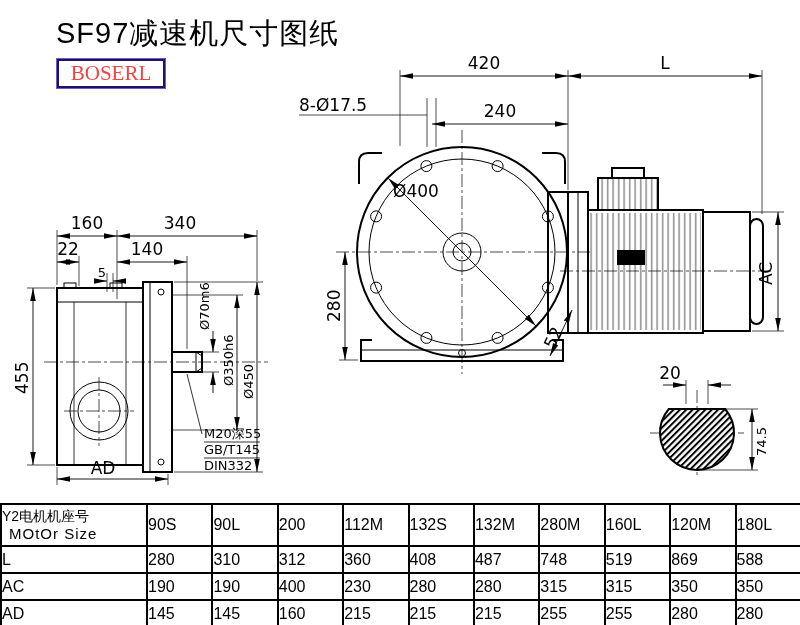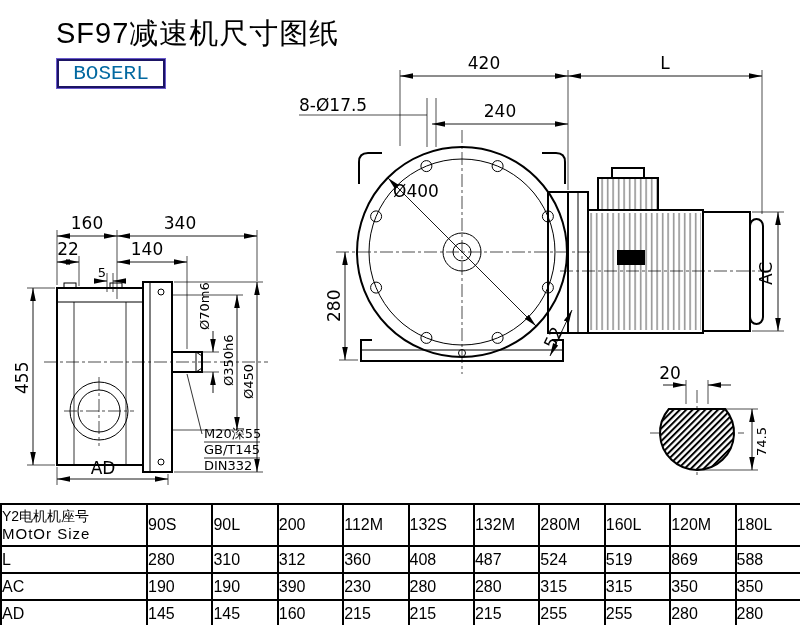--- a/index.html
+++ b/index.html
@@ -1,33 +1,33 @@
 <!DOCTYPE html>
 <html><head>
 <meta charset="utf-8">
 <style>
   html,body{margin:0;padding:0;background:#fff;}
   body{position:relative;width:800px;height:625px;overflow:hidden;font-family:"Liberation Sans",sans-serif;}
   .title{position:absolute;left:56px;top:14px;font-size:29px;font-weight:normal;color:#000;letter-spacing:1px;}
   .logo{position:absolute;left:57px;top:59px;width:104px;height:25px;border:2px solid #1b1464;box-shadow:0 0 0 1px #6a5acd;
-        color:#0369a1;font-family:Liberation Mono, monospace;font-size:21px;text-align:center;line-height:25px;background:#fff;}
+        color:#ef4444;font-family:Liberation Serif, serif;font-size:21px;text-align:center;line-height:25px;background:#fff;}
   svg .ol{fill:none;stroke:#000;stroke-width:2}
   svg .o1{fill:none;stroke:#000;stroke-width:1}
   svg .o08{fill:none;stroke:#000;stroke-width:0.8}
   svg .dim{fill:none;stroke:#000;stroke-width:0.9}
   svg .ext{fill:none;stroke:#000;stroke-width:0.7}
   svg .cl{fill:none;stroke:#000;stroke-width:0.7;stroke-dasharray:13 3 3 3}
   svg .dt{font-family:"DejaVu Sans",sans-serif;font-size:17px;fill:#000}
   svg .dts{font-family:"DejaVu Sans",sans-serif;font-size:13px;fill:#000}
   .dim-table{position:absolute;left:0;top:503px;width:800px;border-collapse:collapse;table-layout:fixed;background:#fff;}
   .dim-table td{border:2px solid #000;padding:0;font-size:16px;color:#000;}
   .dim-table tr.hdr-row td{height:40px;}
   .dim-table tr.data-row td{height:25px;}
   .hdr-cn{font-size:14px;line-height:18px;}
-  .hdr-en{font-size:15px;line-height:18px;letter-spacing:1px;}
+  .hdr-en{font-size:15px;line-height:18px;letter-spacing:1px;margin-left:7px;}
 </style>
 </head>
 <body>
 
 <div class="title">SF97减速机尺寸图纸</div>
 <div class="logo">BOSERL</div>
 
 <svg width="800" height="503" viewBox="0 0 800 503" style="position:absolute;left:0;top:0">
   <defs>
     <marker id="ae" markerWidth="14" markerHeight="8" refX="13" refY="4" orient="auto" markerUnits="userSpaceOnUse">
@@ -260,30 +260,30 @@
     <td>180L</td>
   </tr>
   <tr class="data-row">
     <td>L</td>
     <td>280</td>
     <td>310</td>
     <td>312</td>
     <td>360</td>
     <td>408</td>
     <td>487</td>
-    <td>524</td>
+    <td>748</td>
     <td>519</td>
     <td>869</td>
     <td>588</td>
   </tr>
   <tr class="data-row">
     <td>AC</td>
     <td>190</td>
     <td>190</td>
-    <td>390</td>
+    <td>400</td>
     <td>230</td>
     <td>280</td>
     <td>280</td>
     <td>315</td>
     <td>315</td>
     <td>350</td>
     <td>350</td>
   </tr>
   <tr class="data-row">
     <td>AD</td>

